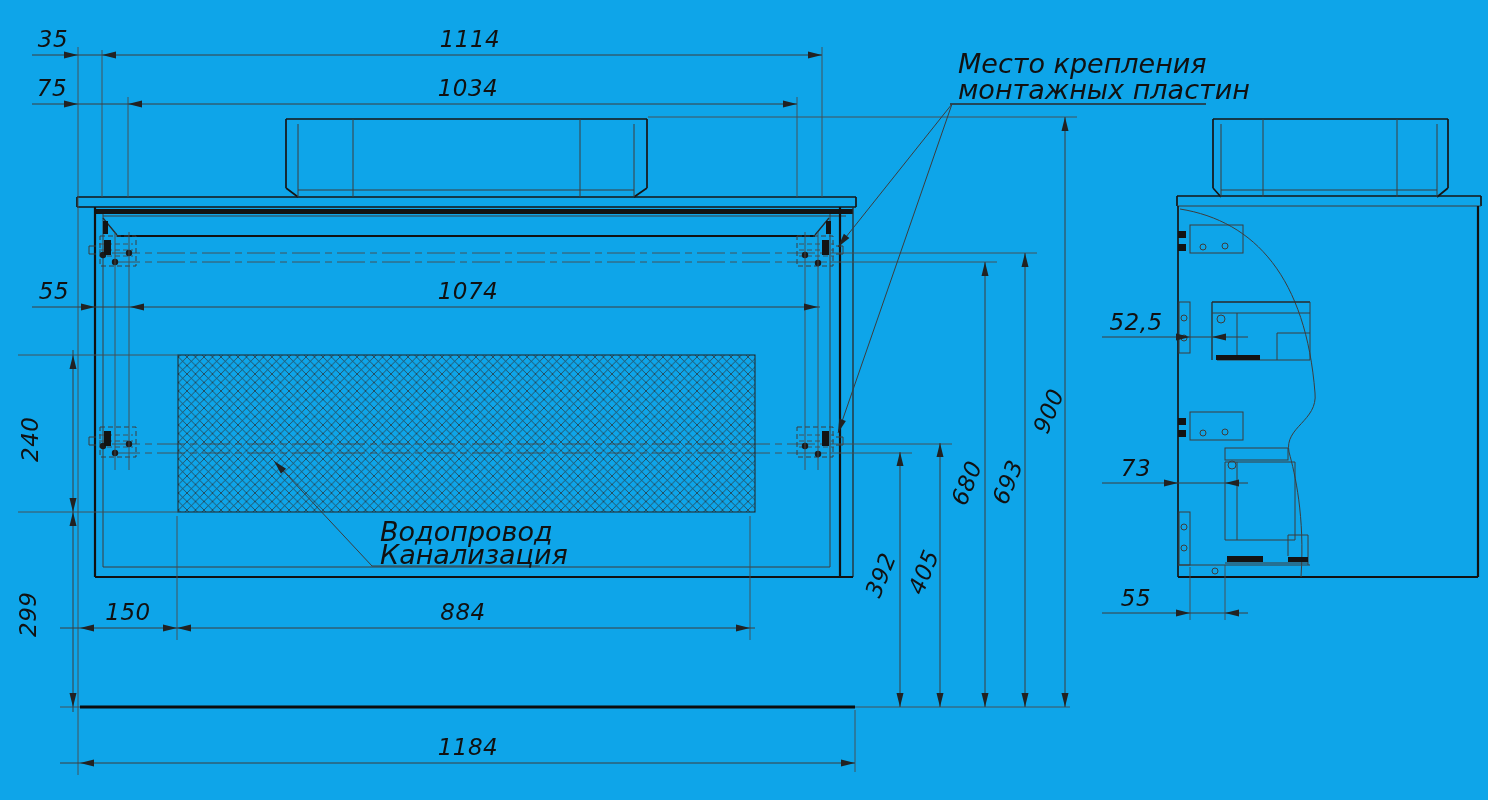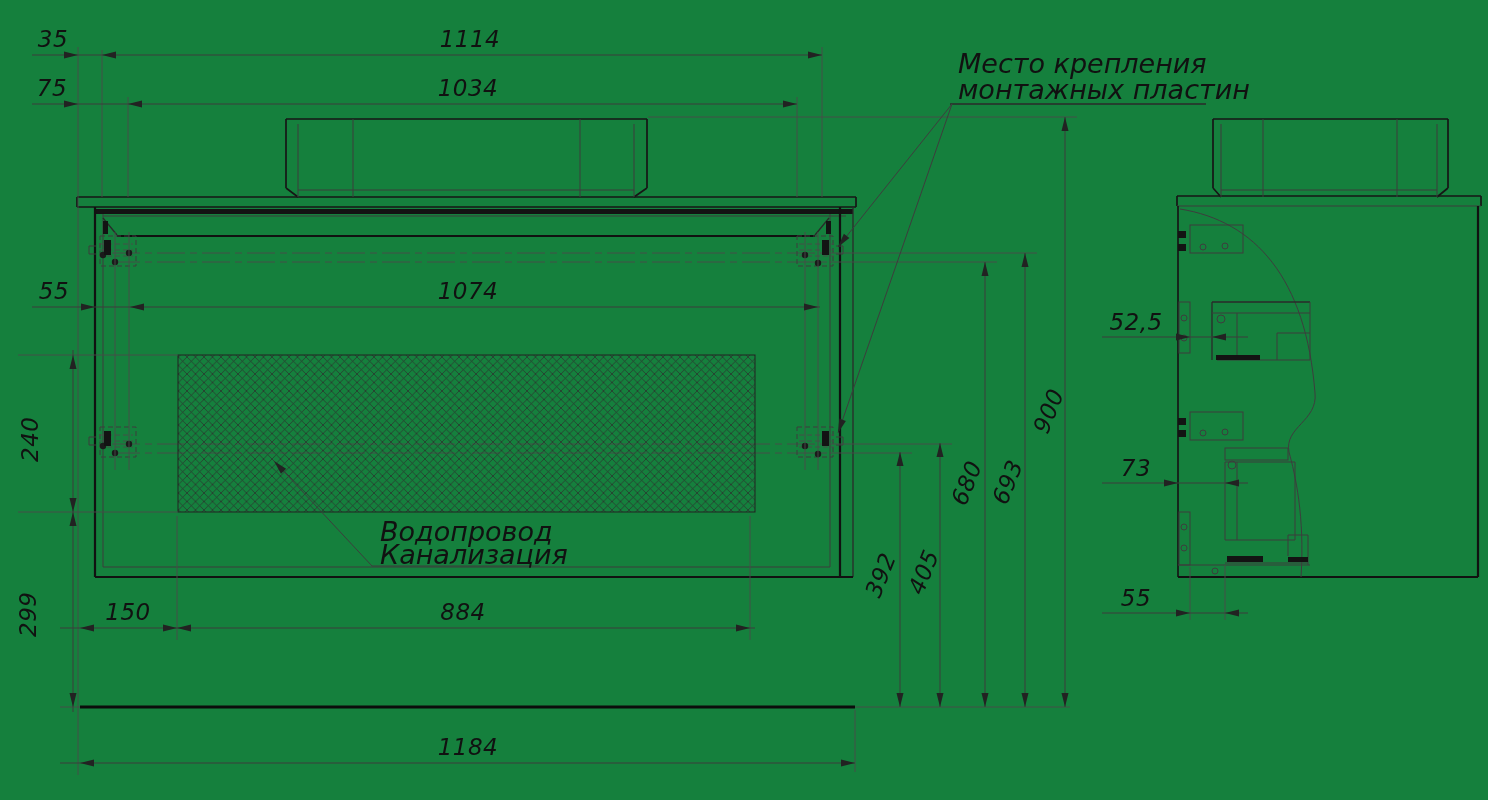--- a/index.html
+++ b/index.html
@@ -1,16 +1,16 @@
 <!DOCTYPE html>
 <html><head>
 <meta charset="utf-8">
 <style>
   html,body{margin:0;padding:0;background:#fff;}
-  .stage{position:relative;width:1488px;height:800px;background:#15803d;overflow:hidden;
+  .stage{position:relative;width:1488px;height:800px;background:#0ea5e9;overflow:hidden;
          font-family:"DejaVu Sans","Liberation Sans",sans-serif;}
   svg{display:block}
   
   .s08{stroke:#4a4a4a;stroke-width:.9;fill:none}
   .s1 {stroke:#3d3d3d;stroke-width:1;fill:none}
   .s12{stroke:#2a2a2a;stroke-width:1.3;fill:none}
   .s16{stroke:#161616;stroke-width:1.7;fill:none}
   .s2 {stroke:#111;stroke-width:2.2;fill:none}
   .s3 {stroke:#0c0c0c;stroke-width:3.2;fill:none}
   .dash{stroke-dasharray:28 5 7 5}

